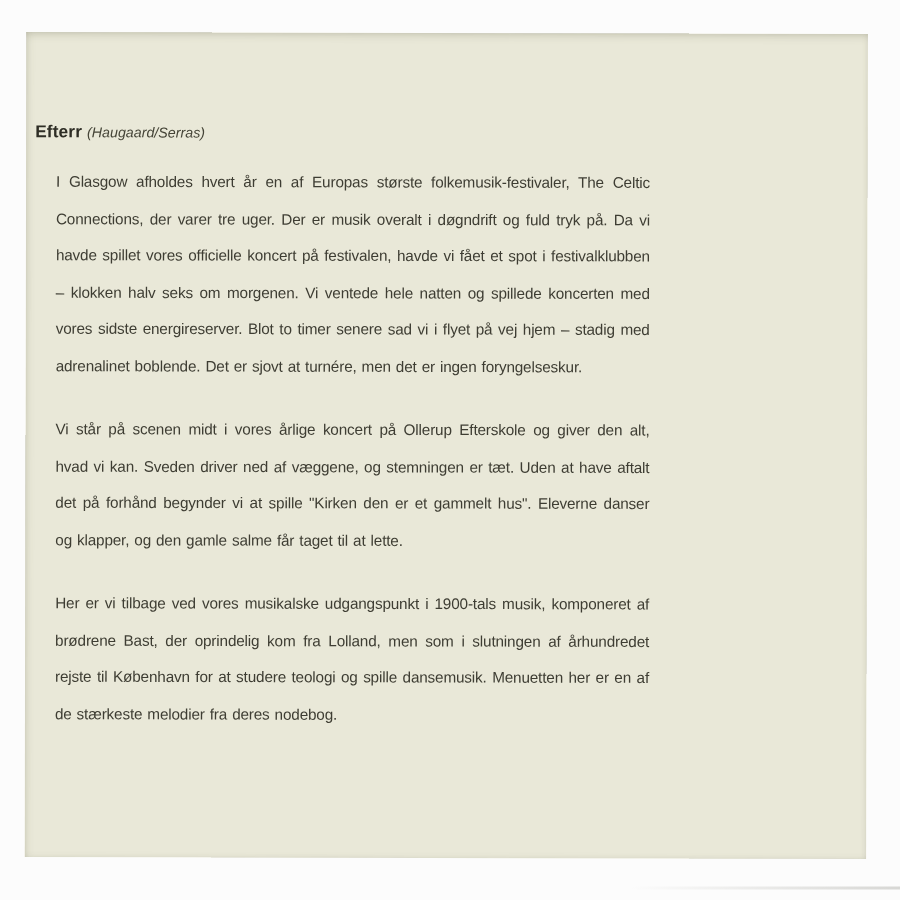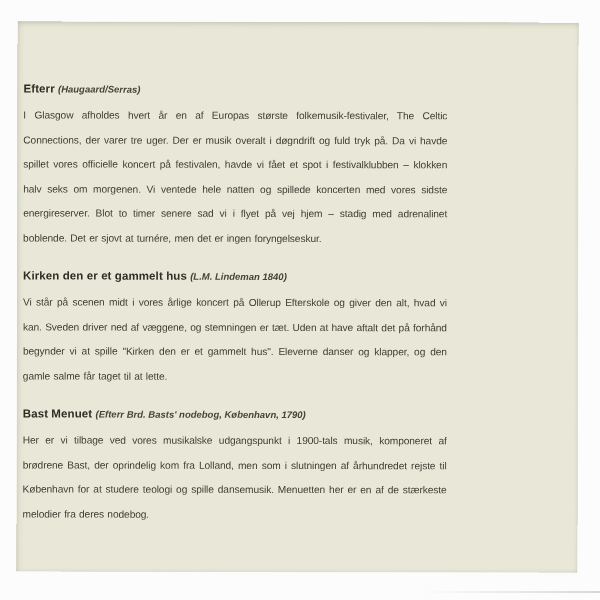--- a/index.html
+++ b/index.html
@@ -41,28 +41,28 @@
   .track-section { margin: 0 0 18px 0; }
   .track-heading {
     margin: 0 0 7px 0;
     font-size: 11.5px;
     font-weight: bold;
     color: #2e2d25;
     letter-spacing: 0.1px;
     line-height: 15px;
   }
   .track-credit {
-    font-weight: bold;
+    font-weight: normal;
     font-style: italic;
     font-size: 9.5px;
     color: #454437;
     letter-spacing: 0;
   }
   .track-body {
-    margin: 0;
+    margin: 14px;
     font-size: 10.2px;
     line-height: 24.5px;
     text-align: justify;
     letter-spacing: -0.1px;
     word-spacing: 0.6px;
     color: #3e3d33;
   }
   .track-body::after {  }
   .scan-artifact-line {
     position: absolute;
@@ -82,31 +82,23 @@
 
       <section class="track-section">
         <h2 class="track-heading">
           <span>Efterr</span>
           <span class="track-credit">(Haugaard/Serras)</span>
         </h2>
         <p class="track-body">I Glasgow afholdes hvert år en af Europas største folkemusik-festivaler, The Celtic Connections, der varer tre uger. Der er musik overalt i døgndrift og fuld tryk på. Da vi havde spillet vores officielle koncert på festivalen, havde vi fået et spot i festivalklubben – klokken halv seks om morgenen. Vi ventede hele natten og spillede koncerten med vores sidste energireserver. Blot to timer senere sad vi i flyet på vej hjem – stadig med adrenalinet boblende. Det er sjovt at turnére, men det er ingen foryngelseskur.</p>
       </section>
 
       <section class="track-section">
-        <h2 class="track-heading">
-          <span>Kirken den er et gammelt hus</span>
-          <span class="track-credit">(L.M. Lindeman 1840)</span>
-        </h2>
         <p class="track-body">Vi står på scenen midt i vores årlige koncert på Ollerup Efterskole og giver den alt, hvad vi kan. Sveden driver ned af væggene, og stemningen er tæt. Uden at have aftalt det på forhånd begynder vi at spille "Kirken den er et gammelt hus". Eleverne danser og klapper, og den gamle salme får taget til at lette.</p>
       </section>
 
       <section class="track-section">
-        <h2 class="track-heading">
-          <span>Bast Menuet</span>
-          <span class="track-credit">(Efterr Brd. Basts' nodebog, København, 1790)</span>
-        </h2>
         <p class="track-body">Her er vi tilbage ved vores musikalske udgangspunkt i 1900-tals musik, komponeret af brødrene Bast, der oprindelig kom fra Lolland, men som i slutningen af århundredet rejste til København for at studere teologi og spille dansemusik. Menuetten her er en af de stærkeste melodier fra deres nodebog.</p>
       </section>
 
     </div>
   </div>
   <div class="scan-artifact-line"></div>
 </div>
 
 </body></html>

